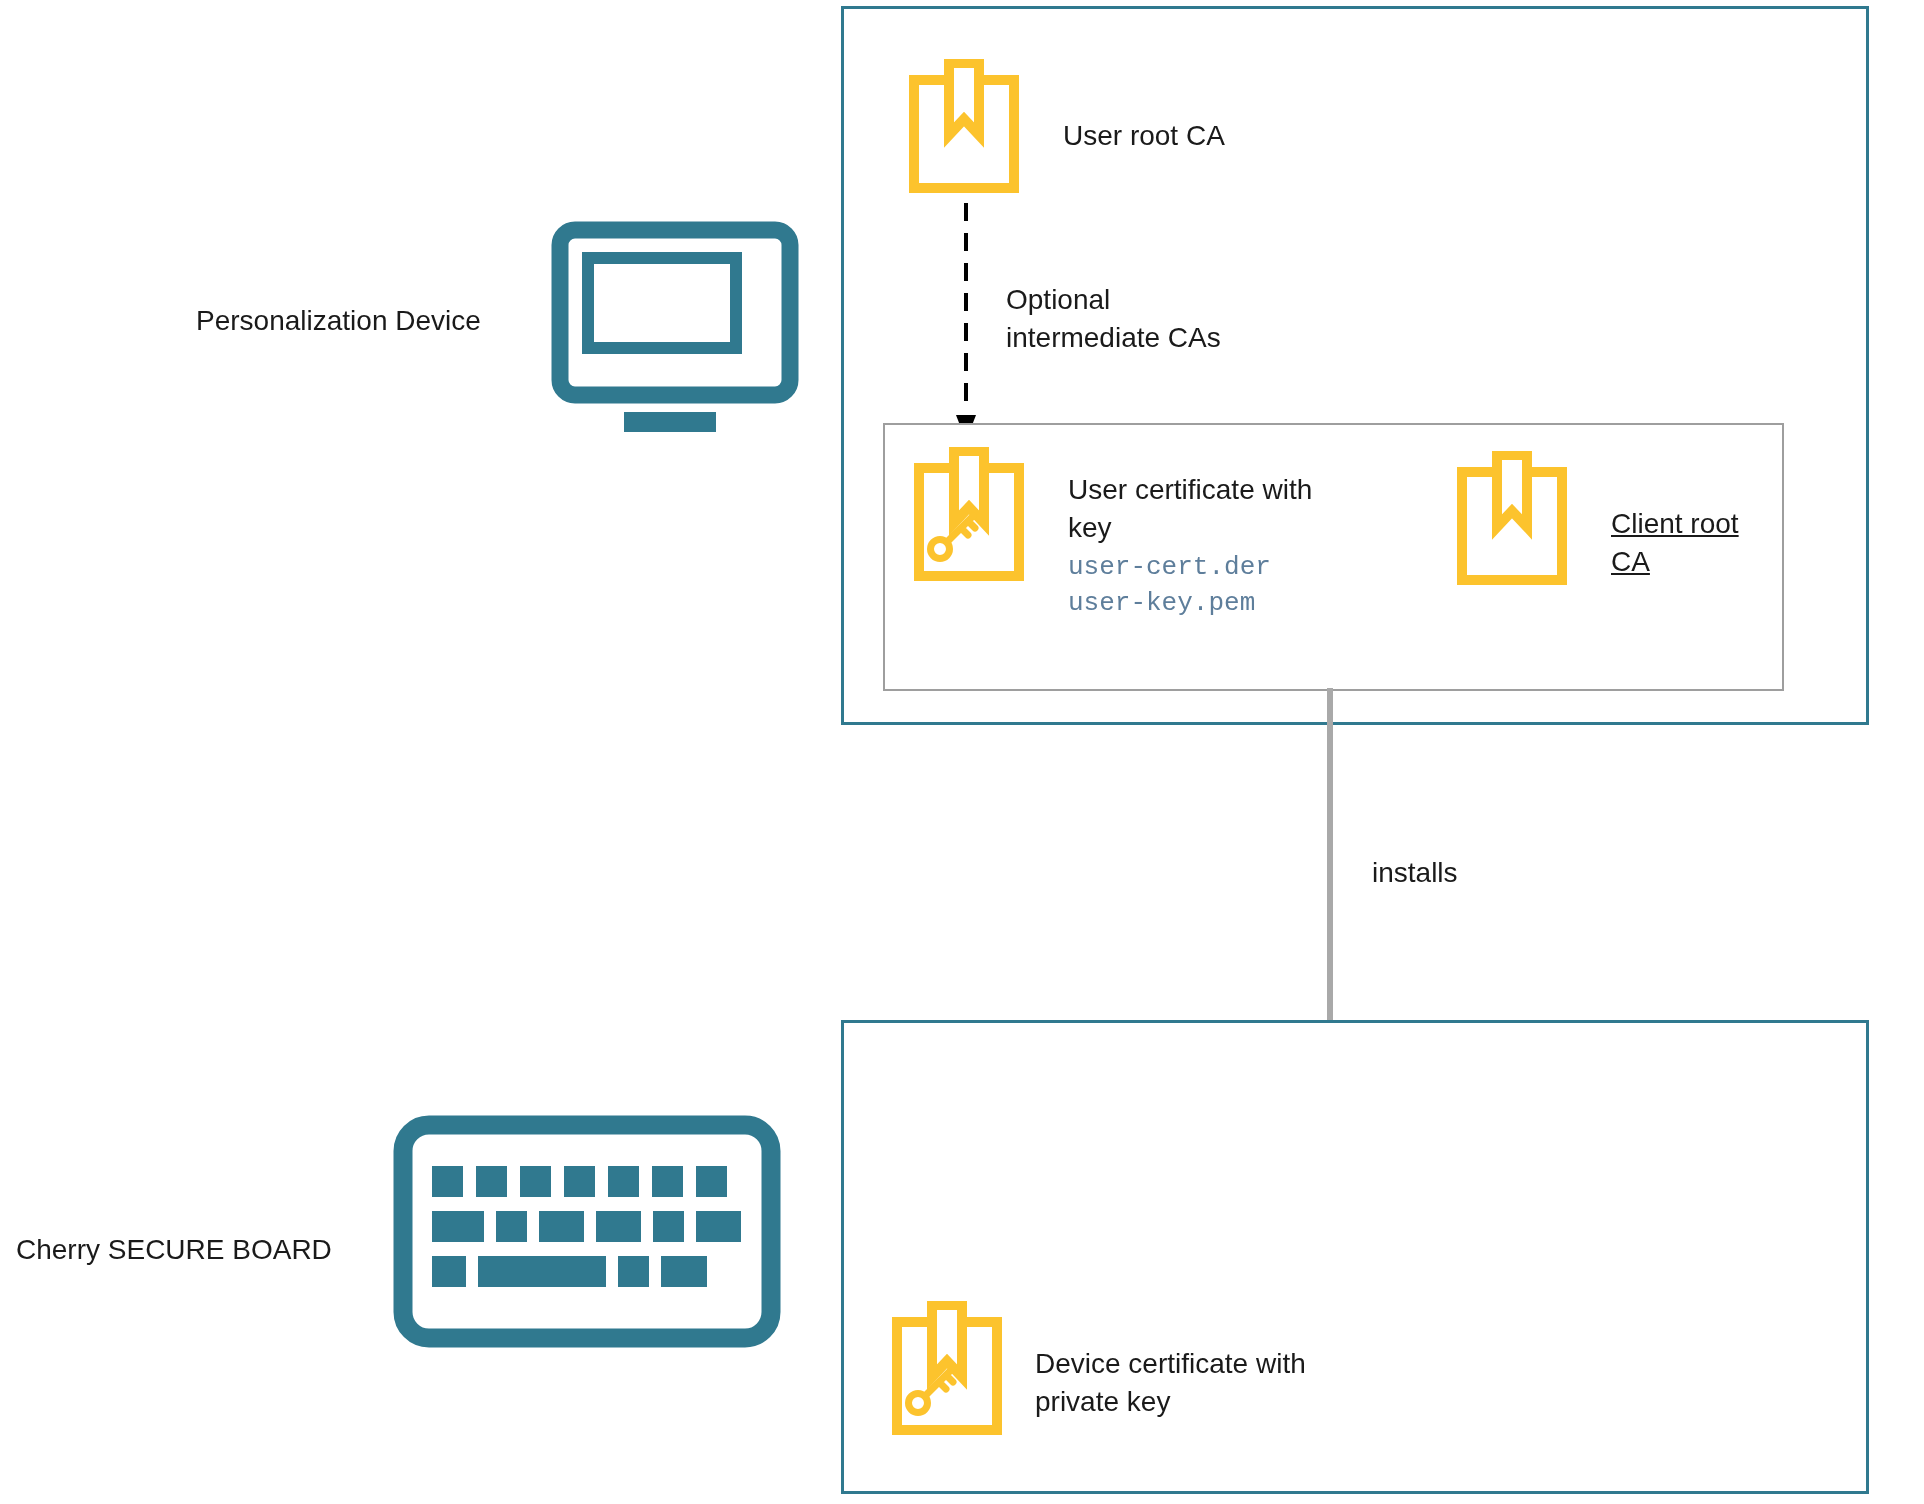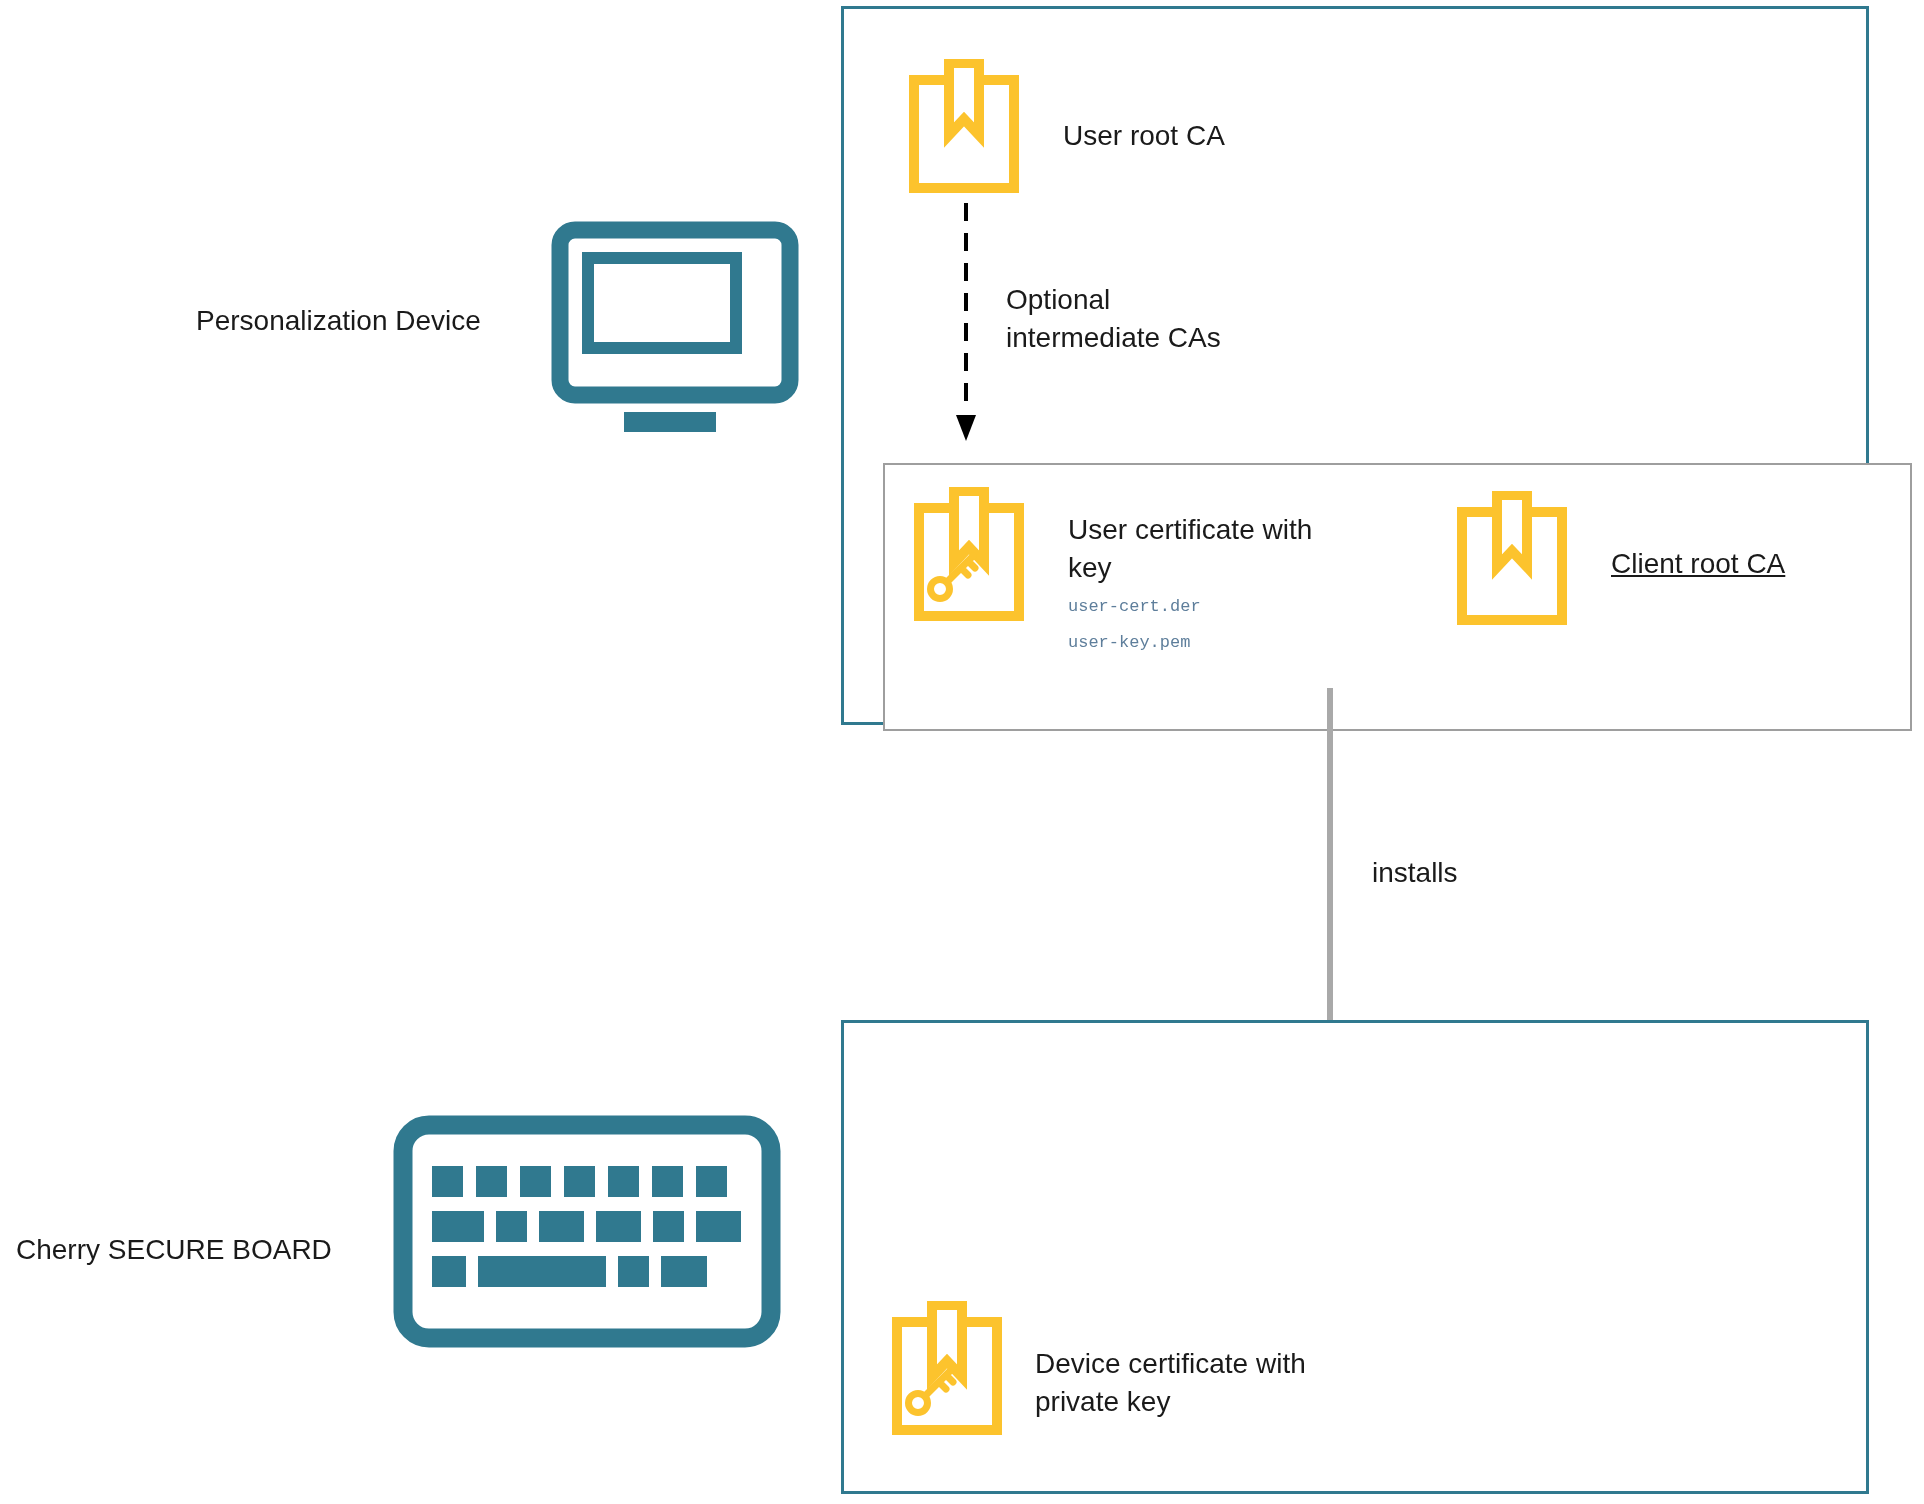--- a/index.html
+++ b/index.html
@@ -13,21 +13,21 @@
   *{box-sizing:border-box;margin:0;padding:0;}
   body{background:#fff;}
   #page{
     position:relative;width:1924px;height:1504px;background:#fff;overflow:hidden;
     font-family:"Liberation Sans",sans-serif;color:var(--text);
   }
   .abs{position:absolute;}
   .label{position:absolute;font-size:28px;line-height:1.34;white-space:pre-line;color:var(--text);}
   .teal-box{position:absolute;border:3px solid var(--teal);background:#fff;}
   .gray-box{position:absolute;border:2px solid var(--border_gray);background:#fff;}
-  .mono{position:absolute;font-family:"Liberation Mono",monospace;font-size:17px;line-height:36px;color:var(--mono_blue);white-space:pre;}
+  .mono{position:absolute;font-family:"Liberation Mono",monospace;font-size:26px;line-height:36px;color:var(--mono_blue);white-space:pre;}
   
   .cert{position:absolute;width:118px;height:138px;}
   .cert .frame,.cert .ribbon{stroke:var(--yellow);fill:none;stroke-width:10;stroke-linecap:butt;stroke-linejoin:miter;}
   .cert .keybit{stroke:var(--yellow);fill:none;stroke-width:7;stroke-linecap:round;}
   
   .t-stroke{stroke:var(--teal);fill:none;}
   .t-fill{fill:var(--teal);}
   
   .dash-line{stroke:#000;stroke-width:4;stroke-dasharray:18 12;}
   .black-head{fill:#000;}
@@ -78,21 +78,21 @@
     </svg>
     <div class="label" style="left:219px;top:108px;">User root CA</div>
 
     <svg class="abs" style="left:104px;top:192px;" width="36" height="244">
       <line class="dash-line" x1="18" y1="2" x2="18" y2="210"></line>
       <path class="black-head" d="M18 240 L8 214 L28 214 Z"></path>
     </svg>
     <div class="label" style="left:162px;top:272px;">Optional
 intermediate CAs</div>
 
-    <div class="gray-box" style="left:39px;top:414px;width:1029px;height:268px;margin-top:40px;">
+    <div class="gray-box" style="left:39px;top:414px;width:901px;height:268px;">
 
       <svg class="cert" style="left:25px;top:22px;" viewBox="0 0 118 138">
         <path class="frame" d="M41 21 H9 V129 H109 V21 H77"></path>
         <path class="ribbon" d="M44 4 H74 V76 L59 60 L44 76 Z"></path>
         <g class="keybit">
           <circle cx="30" cy="102" r="9.5"></circle>
           <path d="M37 95 L63 69 M51 81 L58 88 M58 74 L65 81"></path>
         </g>
       </svg>
       <div class="label" style="left:183px;top:46px;width:300px;">User certificate with

